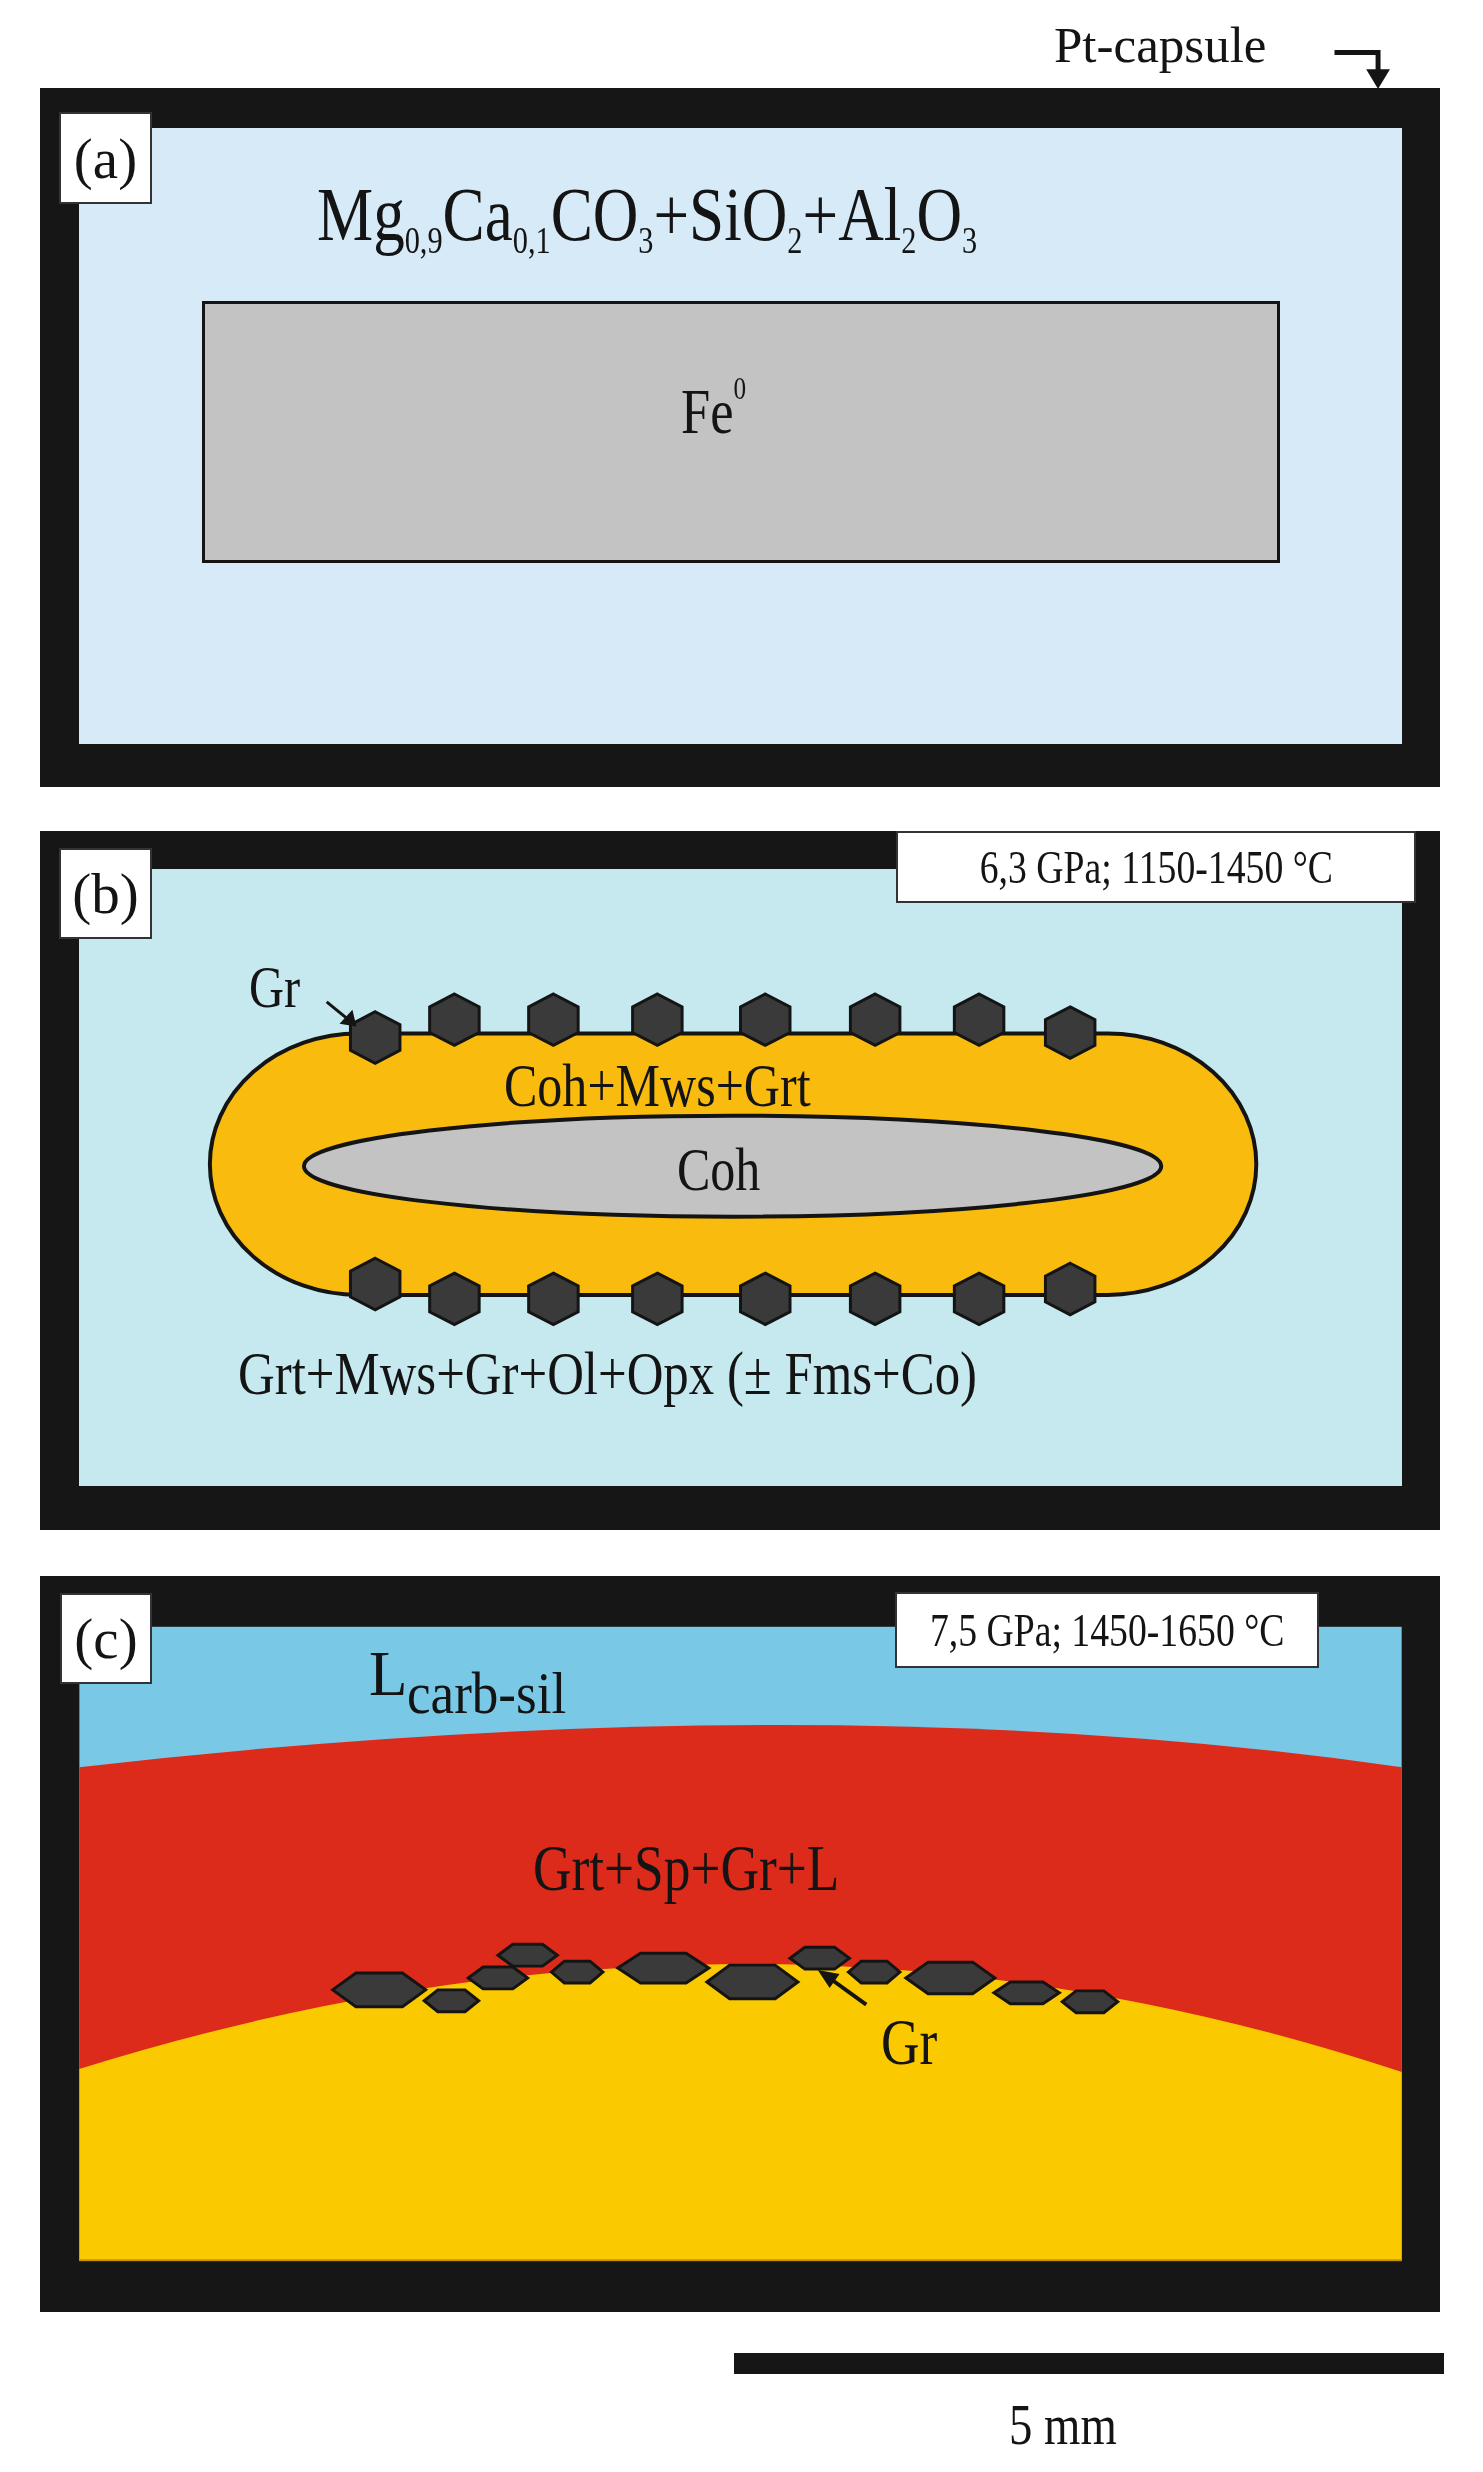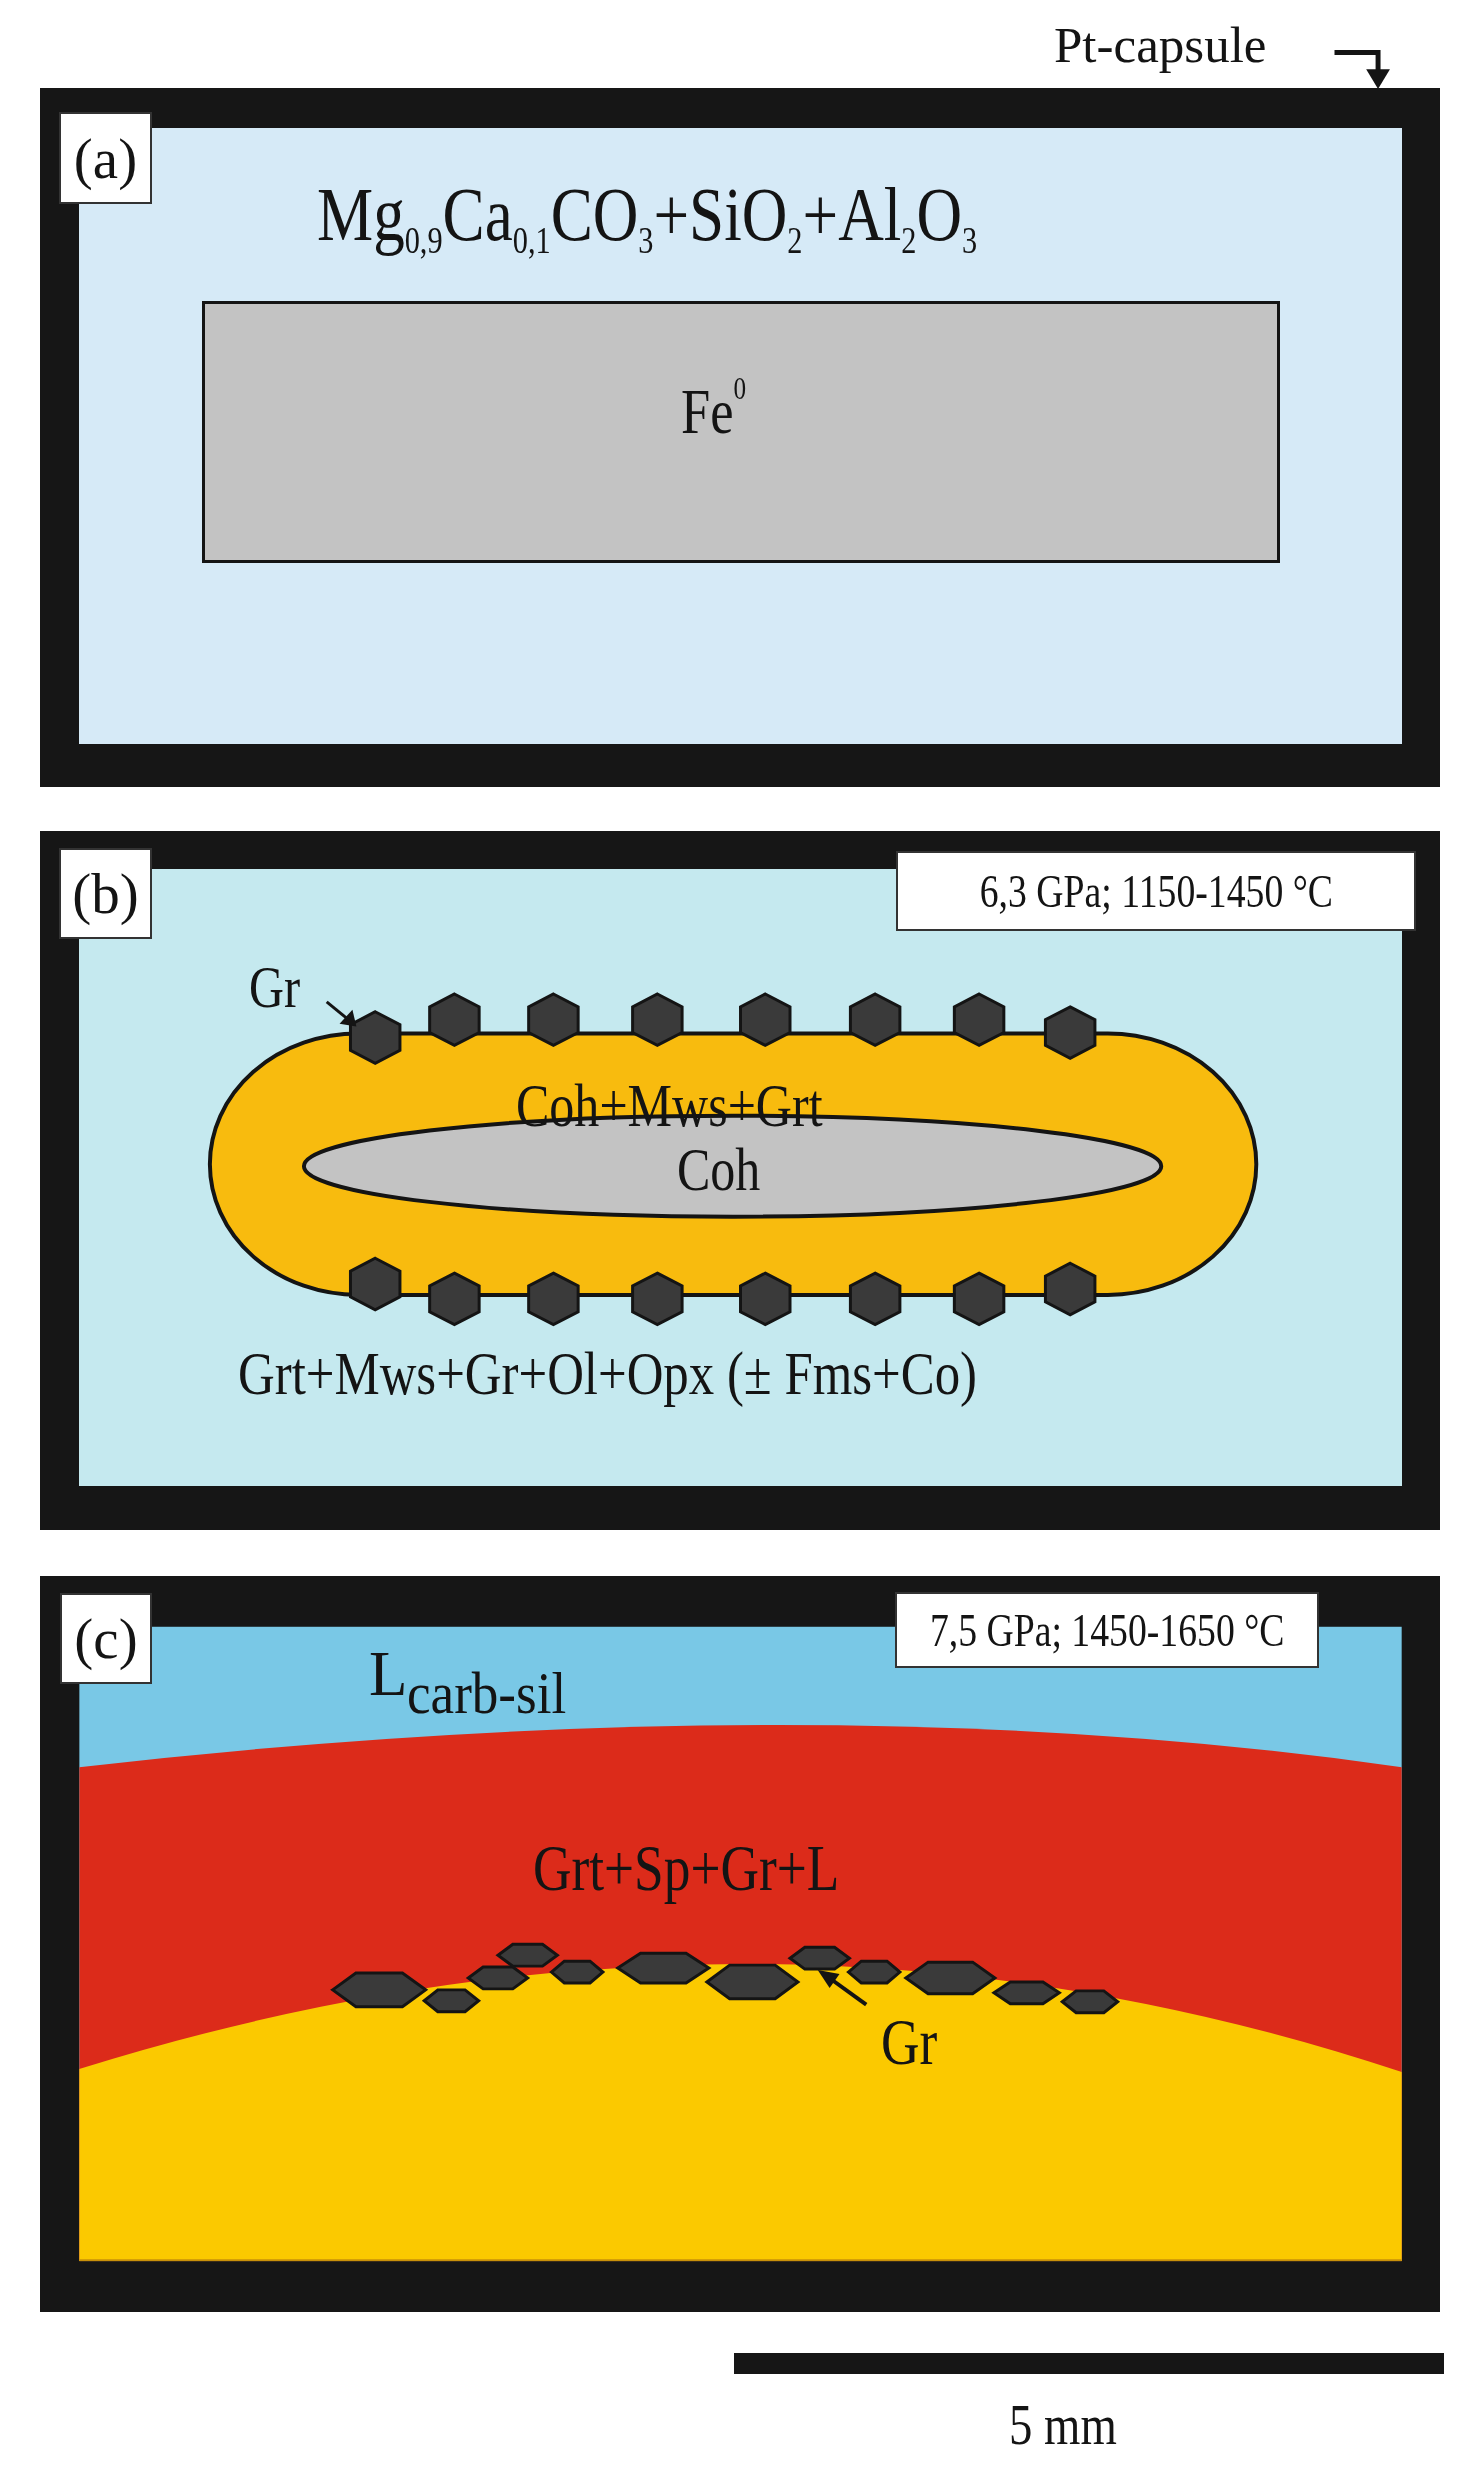--- a/index.html
+++ b/index.html
@@ -76,28 +76,28 @@
         <polygon points="1081,1276 1106,1289 1106,1315 1081,1328 1056,1315 1056,1289" fill="#3a3a3a" stroke="#141414" stroke-width="3"></polygon>
       </g>
 
     <line x1="330" y1="1012" x2="352" y2="1030" stroke="#141414" stroke-width="3"></line>
     <polygon points="343,1034 360,1037 356,1020" fill="#141414"></polygon>
   </svg>
 
   <div class="label-box serif" style="left:59px; top:848px; width:93px; height:91px;">
     <span>(b)</span>
   </div>
-  <div class="info-box serif" style="left:896px; top:851px; width:520px; height:80px;">
+  <div class="info-box serif" style="left:896px; top:831px; width:520px; height:72px;">
     <span class="cond-c">6,3 GPa; 1150-1450 °C</span>
   </div>
 
   <div class="txt serif" style="left:249px; top:958px; font-size:59px;">
     <span class="cond">Gr</span>
   </div>
-  <div class="txt serif" style="left:516px; top:1055px; font-size:61px;margin-top:20px;">
+  <div class="txt serif" style="left:504px; top:1055px; font-size:61px;">
     <span class="cond">Coh+Mws+Grt</span>
   </div>
   <div class="txt serif" style="left:677px; top:1139px; font-size:61px;">
     <span class="cond">Coh</span>
   </div>
   <div class="txt serif" style="left:238px; top:1342px; font-size:62px;">
     <span class="cond">Grt+Mws+Gr+Ol+Opx (± Fms+Co)</span>
   </div>
 
   <div class="panel-frame" style="left:40px; top:1576px; width:1400px; height:736px;"></div>

